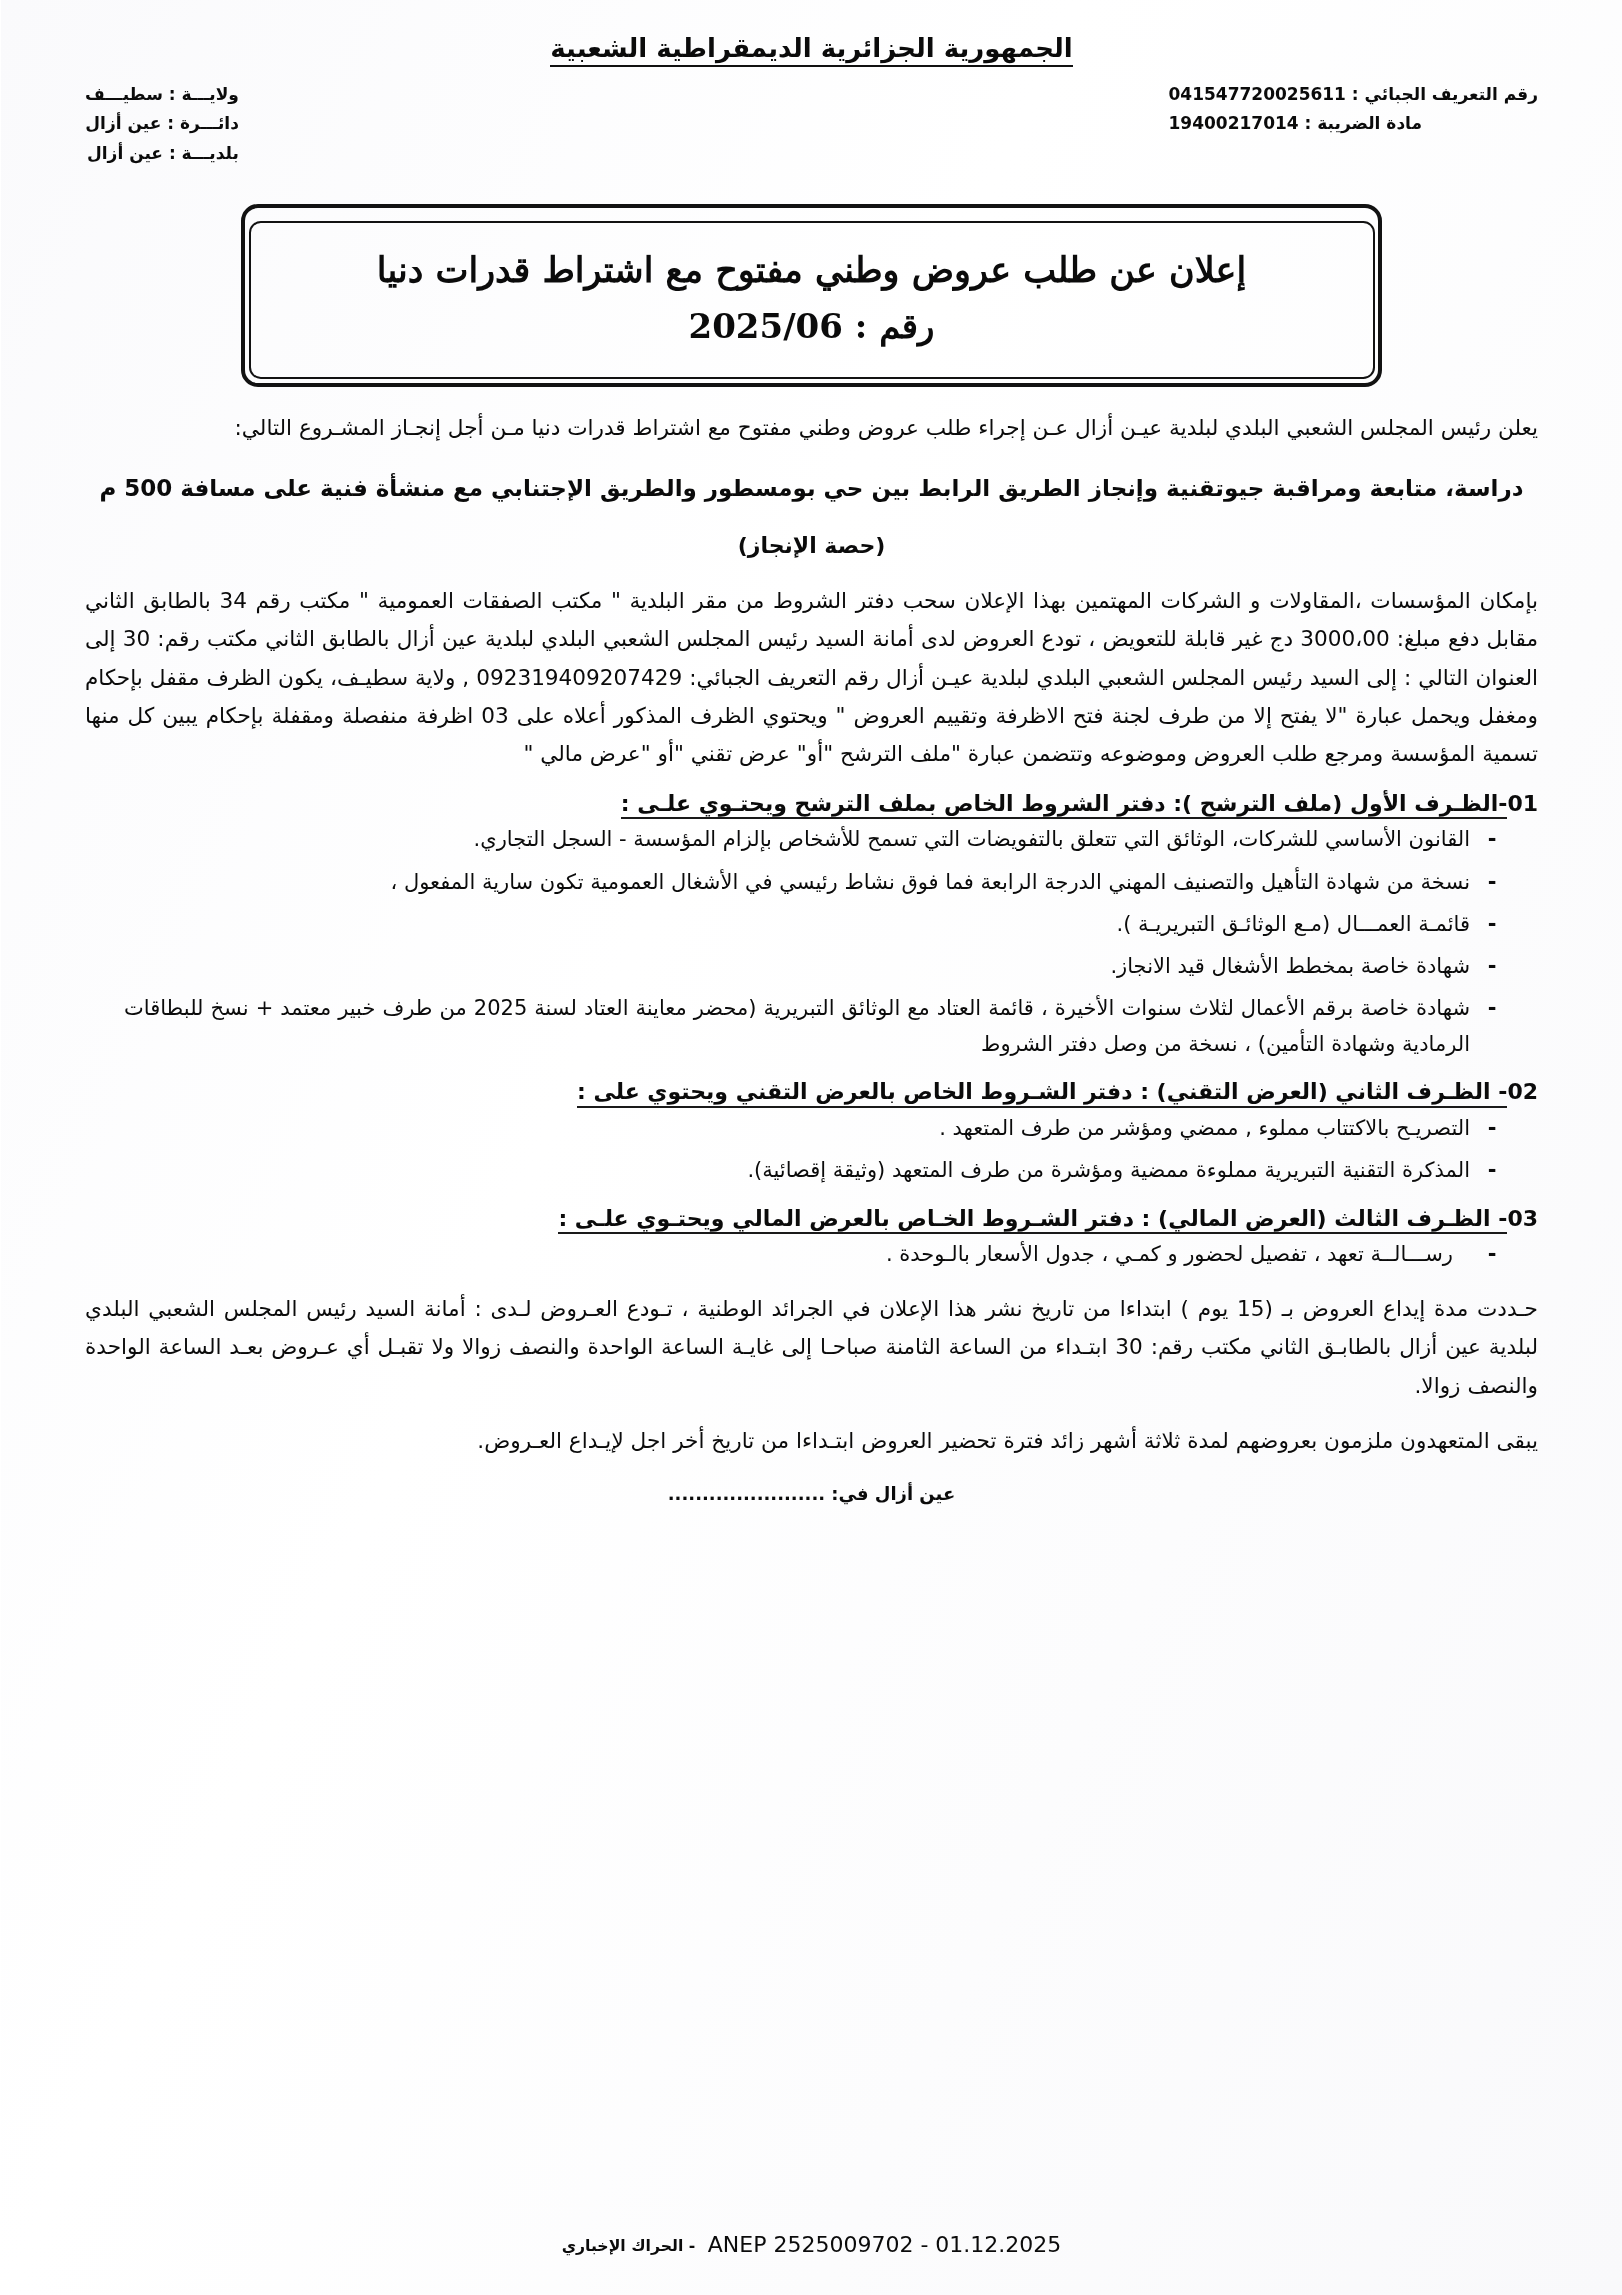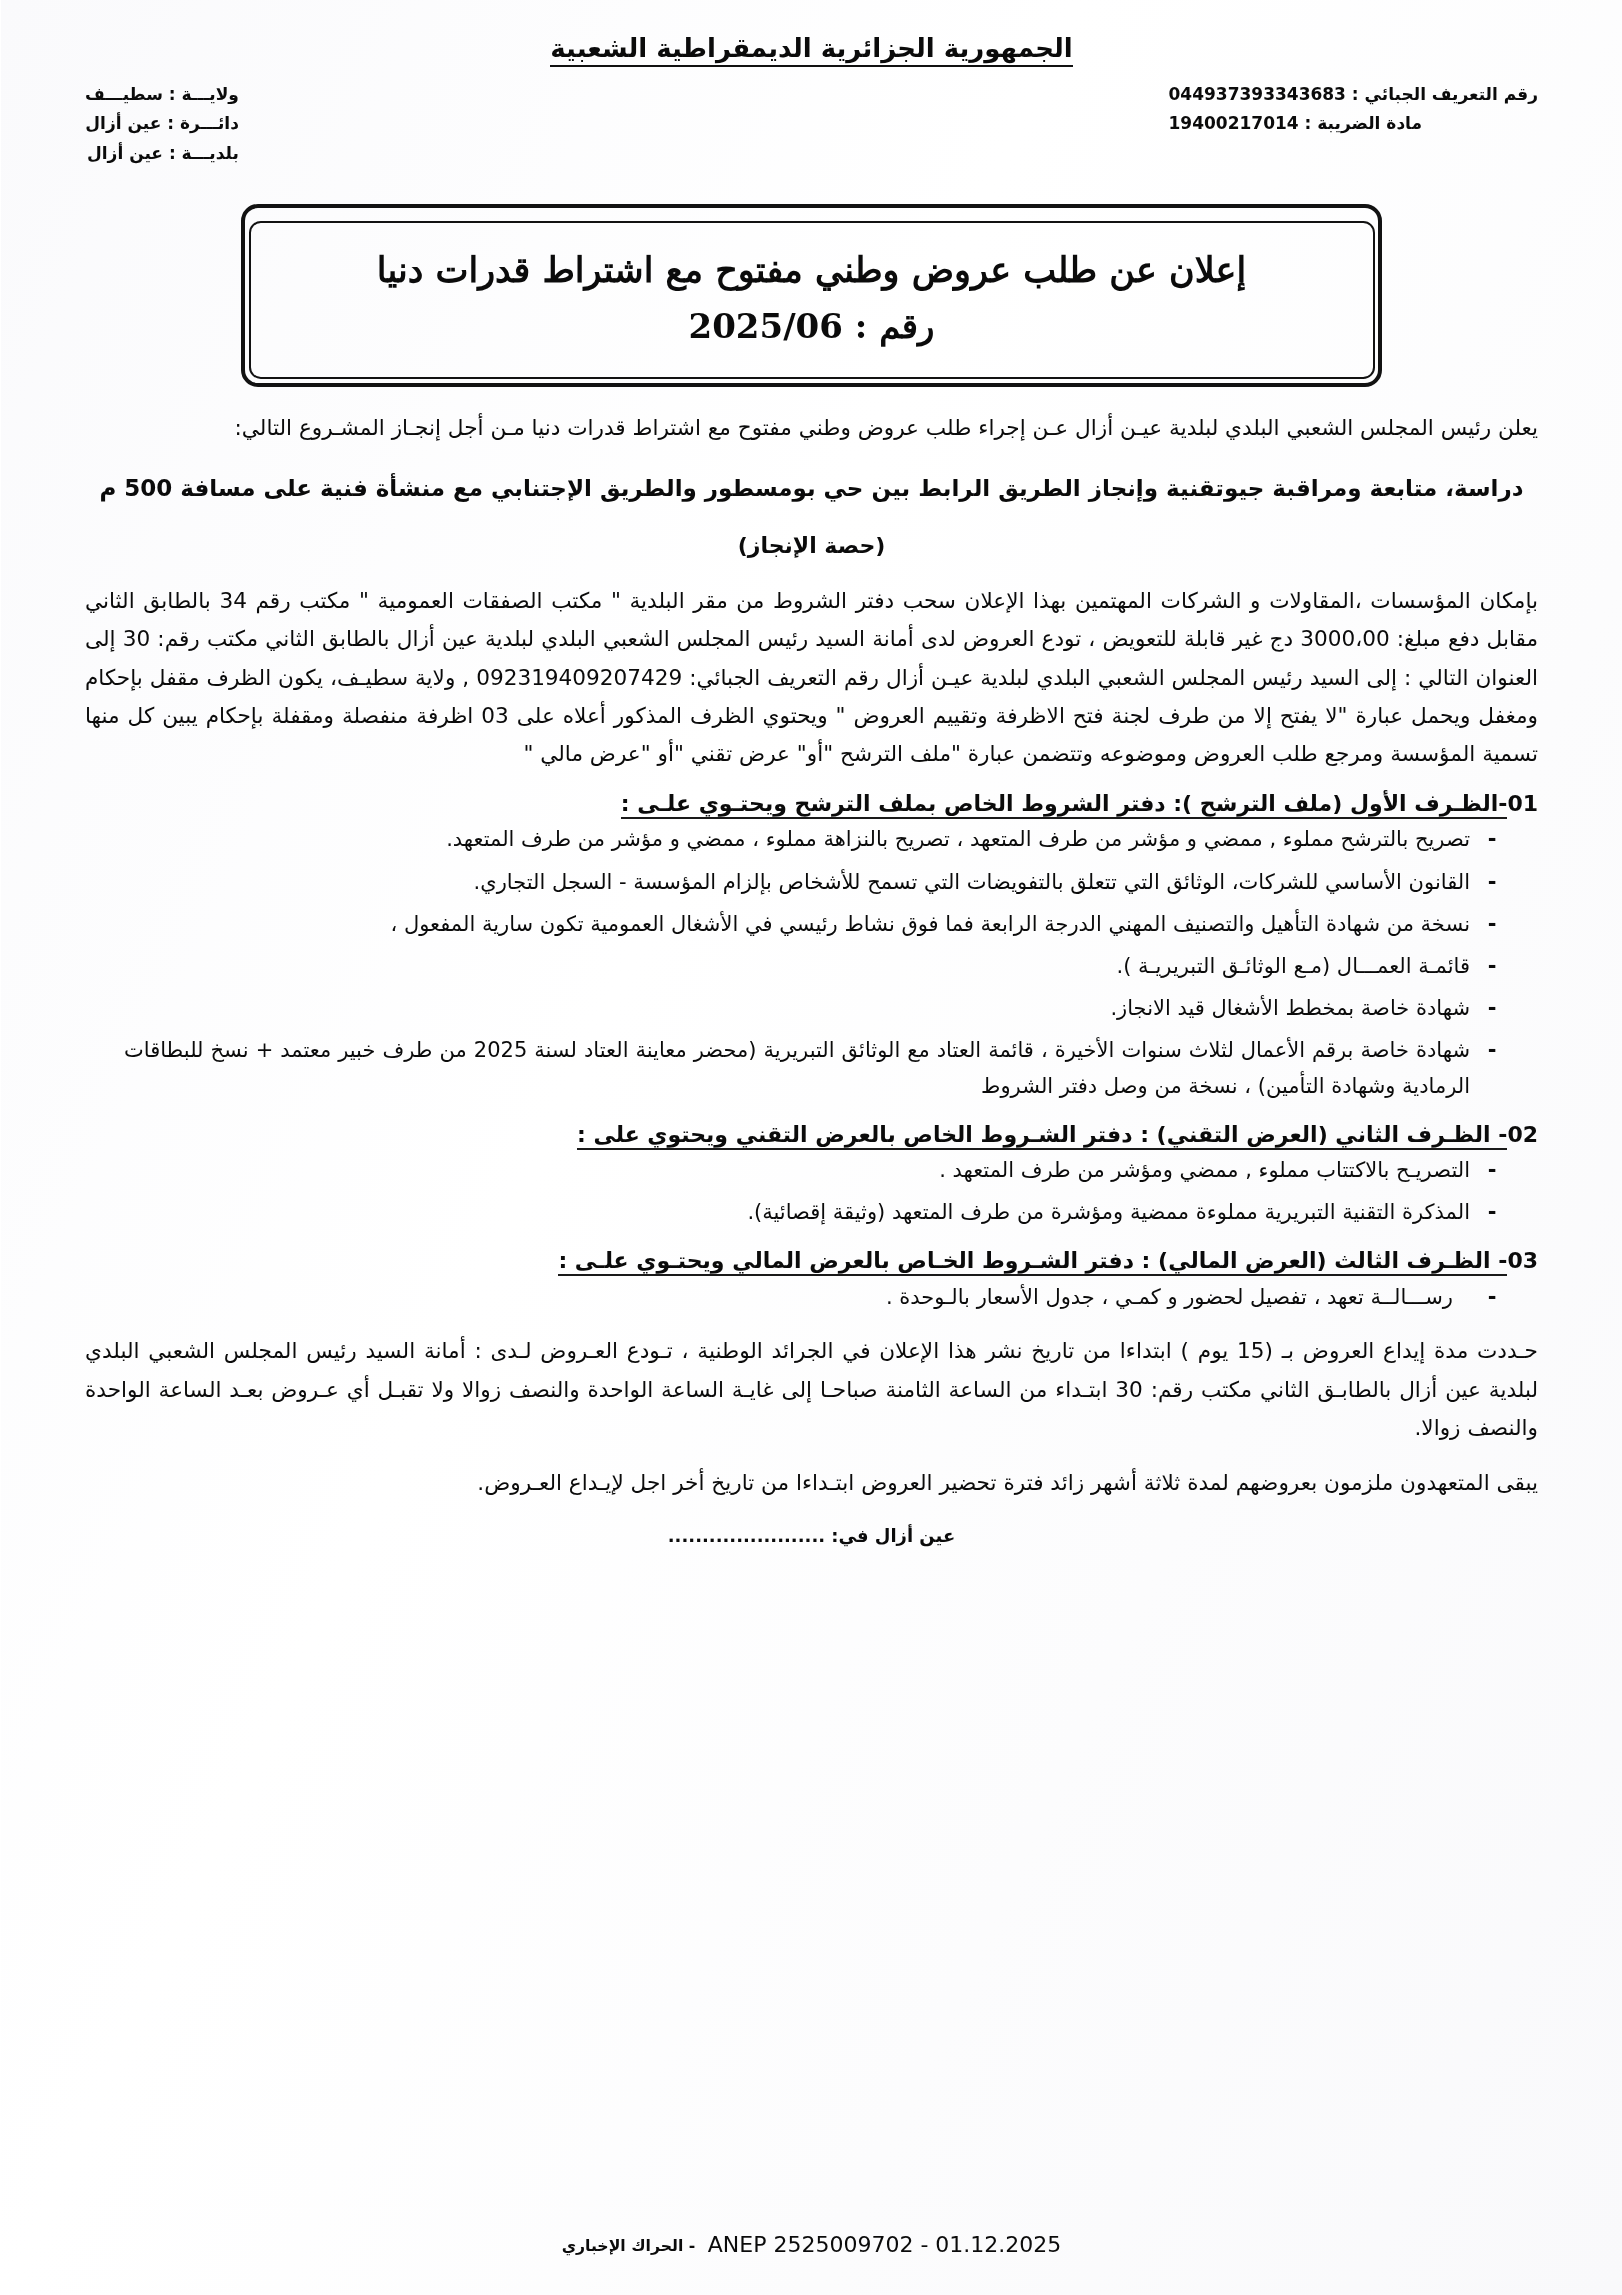--- a/index.html
+++ b/index.html
@@ -157,21 +157,21 @@
 
 <div class="page">
   <div class="inner">
 
     <div class="republic">
       <span class="ul">الجمهورية الجزائرية الديمقراطية الشعبية</span>
     </div>
 
     <div class="headgrid">
       <div class="hcol left">
-        <div>رقم التعريف الجبائي : 044937393343683</div>
+        <div>رقم التعريف الجبائي : 041547720025611</div>
         <div>مادة الضريبة :  19400217014</div>
       </div>
       <div class="hcol right">
         <div>ولايـــة : سطيـــف</div>
         <div>دائـــرة : عين أزال</div>
         <div>بلديـــة : عين أزال</div>
       </div>
     </div>
 
     <div class="titlebox">
@@ -189,21 +189,20 @@
       <span>دراسة، متابعة ومراقبة جيوتقنية وإنجاز الطريق الرابط بين حي بومسطور والطريق الإجتنابي مع منشأة فنية على مسافة 500 م</span>
       <span class="sub">(حصة الإنجاز)</span>
     </div>
 
     <p class="body">بإمكان المؤسسات ،المقاولات و الشركات  المهتمين  بهذا الإعلان سحب دفتر الشروط من مقر البلدية " مكتب الصفقات العمومية " مكتب رقم 34 بالطابق الثاني مقابل دفع مبلغ: 3000،00 دج غير قابلة للتعويض ، تودع العروض لدى أمانة السيد رئيس المجلس الشعبي البلدي لبلدية عين أزال بالطابق الثاني مكتب رقم: 30 إلى العنوان التالي : إلى السيد رئيس المجلس الشعبي البلدي لبلدية عيـن أزال رقم التعريف الجبائي: 092319409207429 , ولاية سطيـف، يكون الظرف مقفل بإحكام ومغفل ويحمل عبارة "لا يفتح إلا من طرف لجنة فتح الاظرفة وتقييم العروض " ويحتوي الظرف المذكور أعلاه  على 03 اظرفة منفصلة ومقفلة بإحكام يبين كل منها تسمية المؤسسة ومرجع طلب العروض وموضوعه وتتضمن عبارة "ملف الترشح "أو" عرض تقني "أو "عرض مالي "</p>
 
     <div class="sec-head">
       <span>01</span><span class="u">-الظـرف الأول (ملف الترشح ): دفتر الشروط الخاص بملف الترشح ويحتـوي علـى :</span>
     </div>
     <ul class="items">
-      <li>تصريح بالترشح مملوء , ممضي و مؤشر من طرف المتعهد ، تصريح بالنزاهة مملوء ، ممضي و مؤشر من طرف المتعهد.</li>
       <li>القانون الأساسي للشركات، الوثائق  التي  تتعلق  بالتفويضات التي تسمح للأشخاص بإلزام المؤسسة   -  السجل التجاري.</li>
       <li>نسخة من شهادة التأهيل والتصنيف المهني  الدرجة الرابعة فما فوق نشاط رئيسي  في الأشغال العمومية تكون سارية المفعول ،</li>
       <li>قائمـة العمـــال (مـع الوثائـق التبريريـة ).</li>
       <li>شهادة خاصة بمخطط الأشغال  قيد الانجاز.</li>
       <li>شهادة خاصة برقم الأعمال  لثلاث  سنوات الأخيرة ، قائمة العتاد مع الوثائق التبريرية (محضر معاينة العتاد لسنة 2025 من طرف خبير معتمد + نسخ للبطاقات الرمادية وشهادة التأمين) ، نسخة من وصل دفتر الشروط</li>
     </ul>
 
     <div class="sec-head">
       <span>02</span><span class="u">- الظـرف الثاني (العرض التقني) : دفتر الشـروط الخاص بالعرض التقني ويحتوي على :</span>
     </div>

